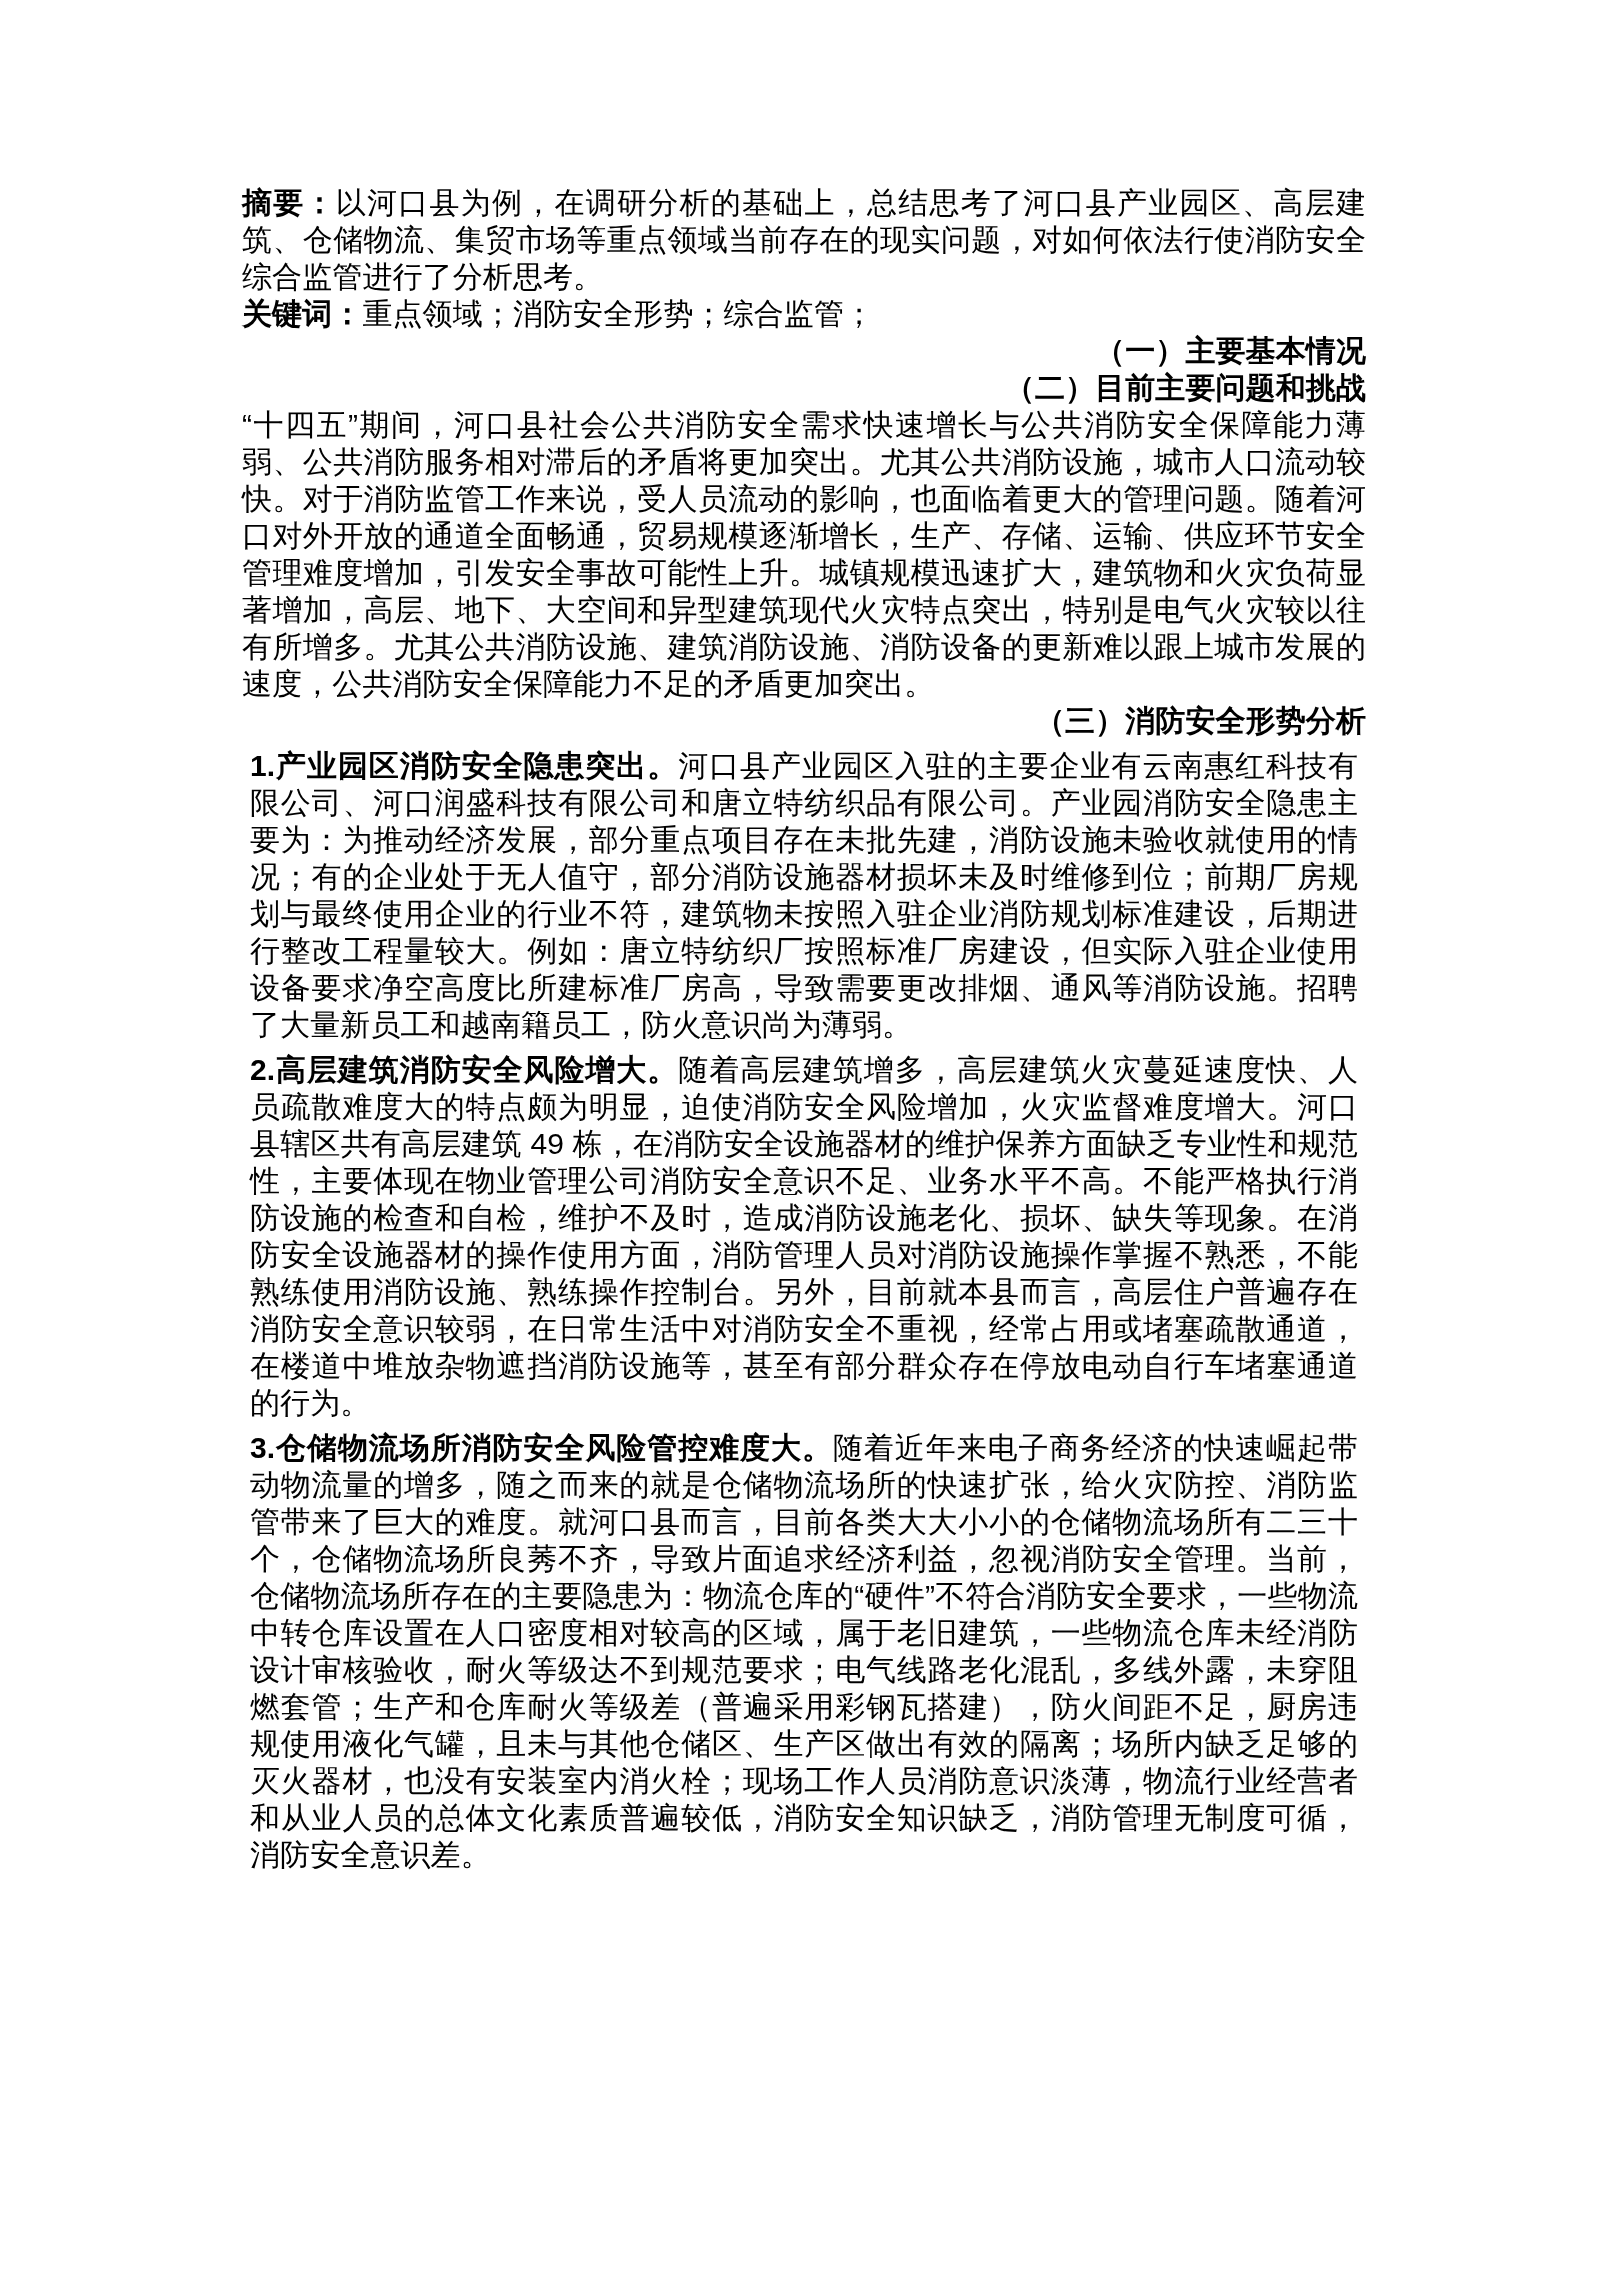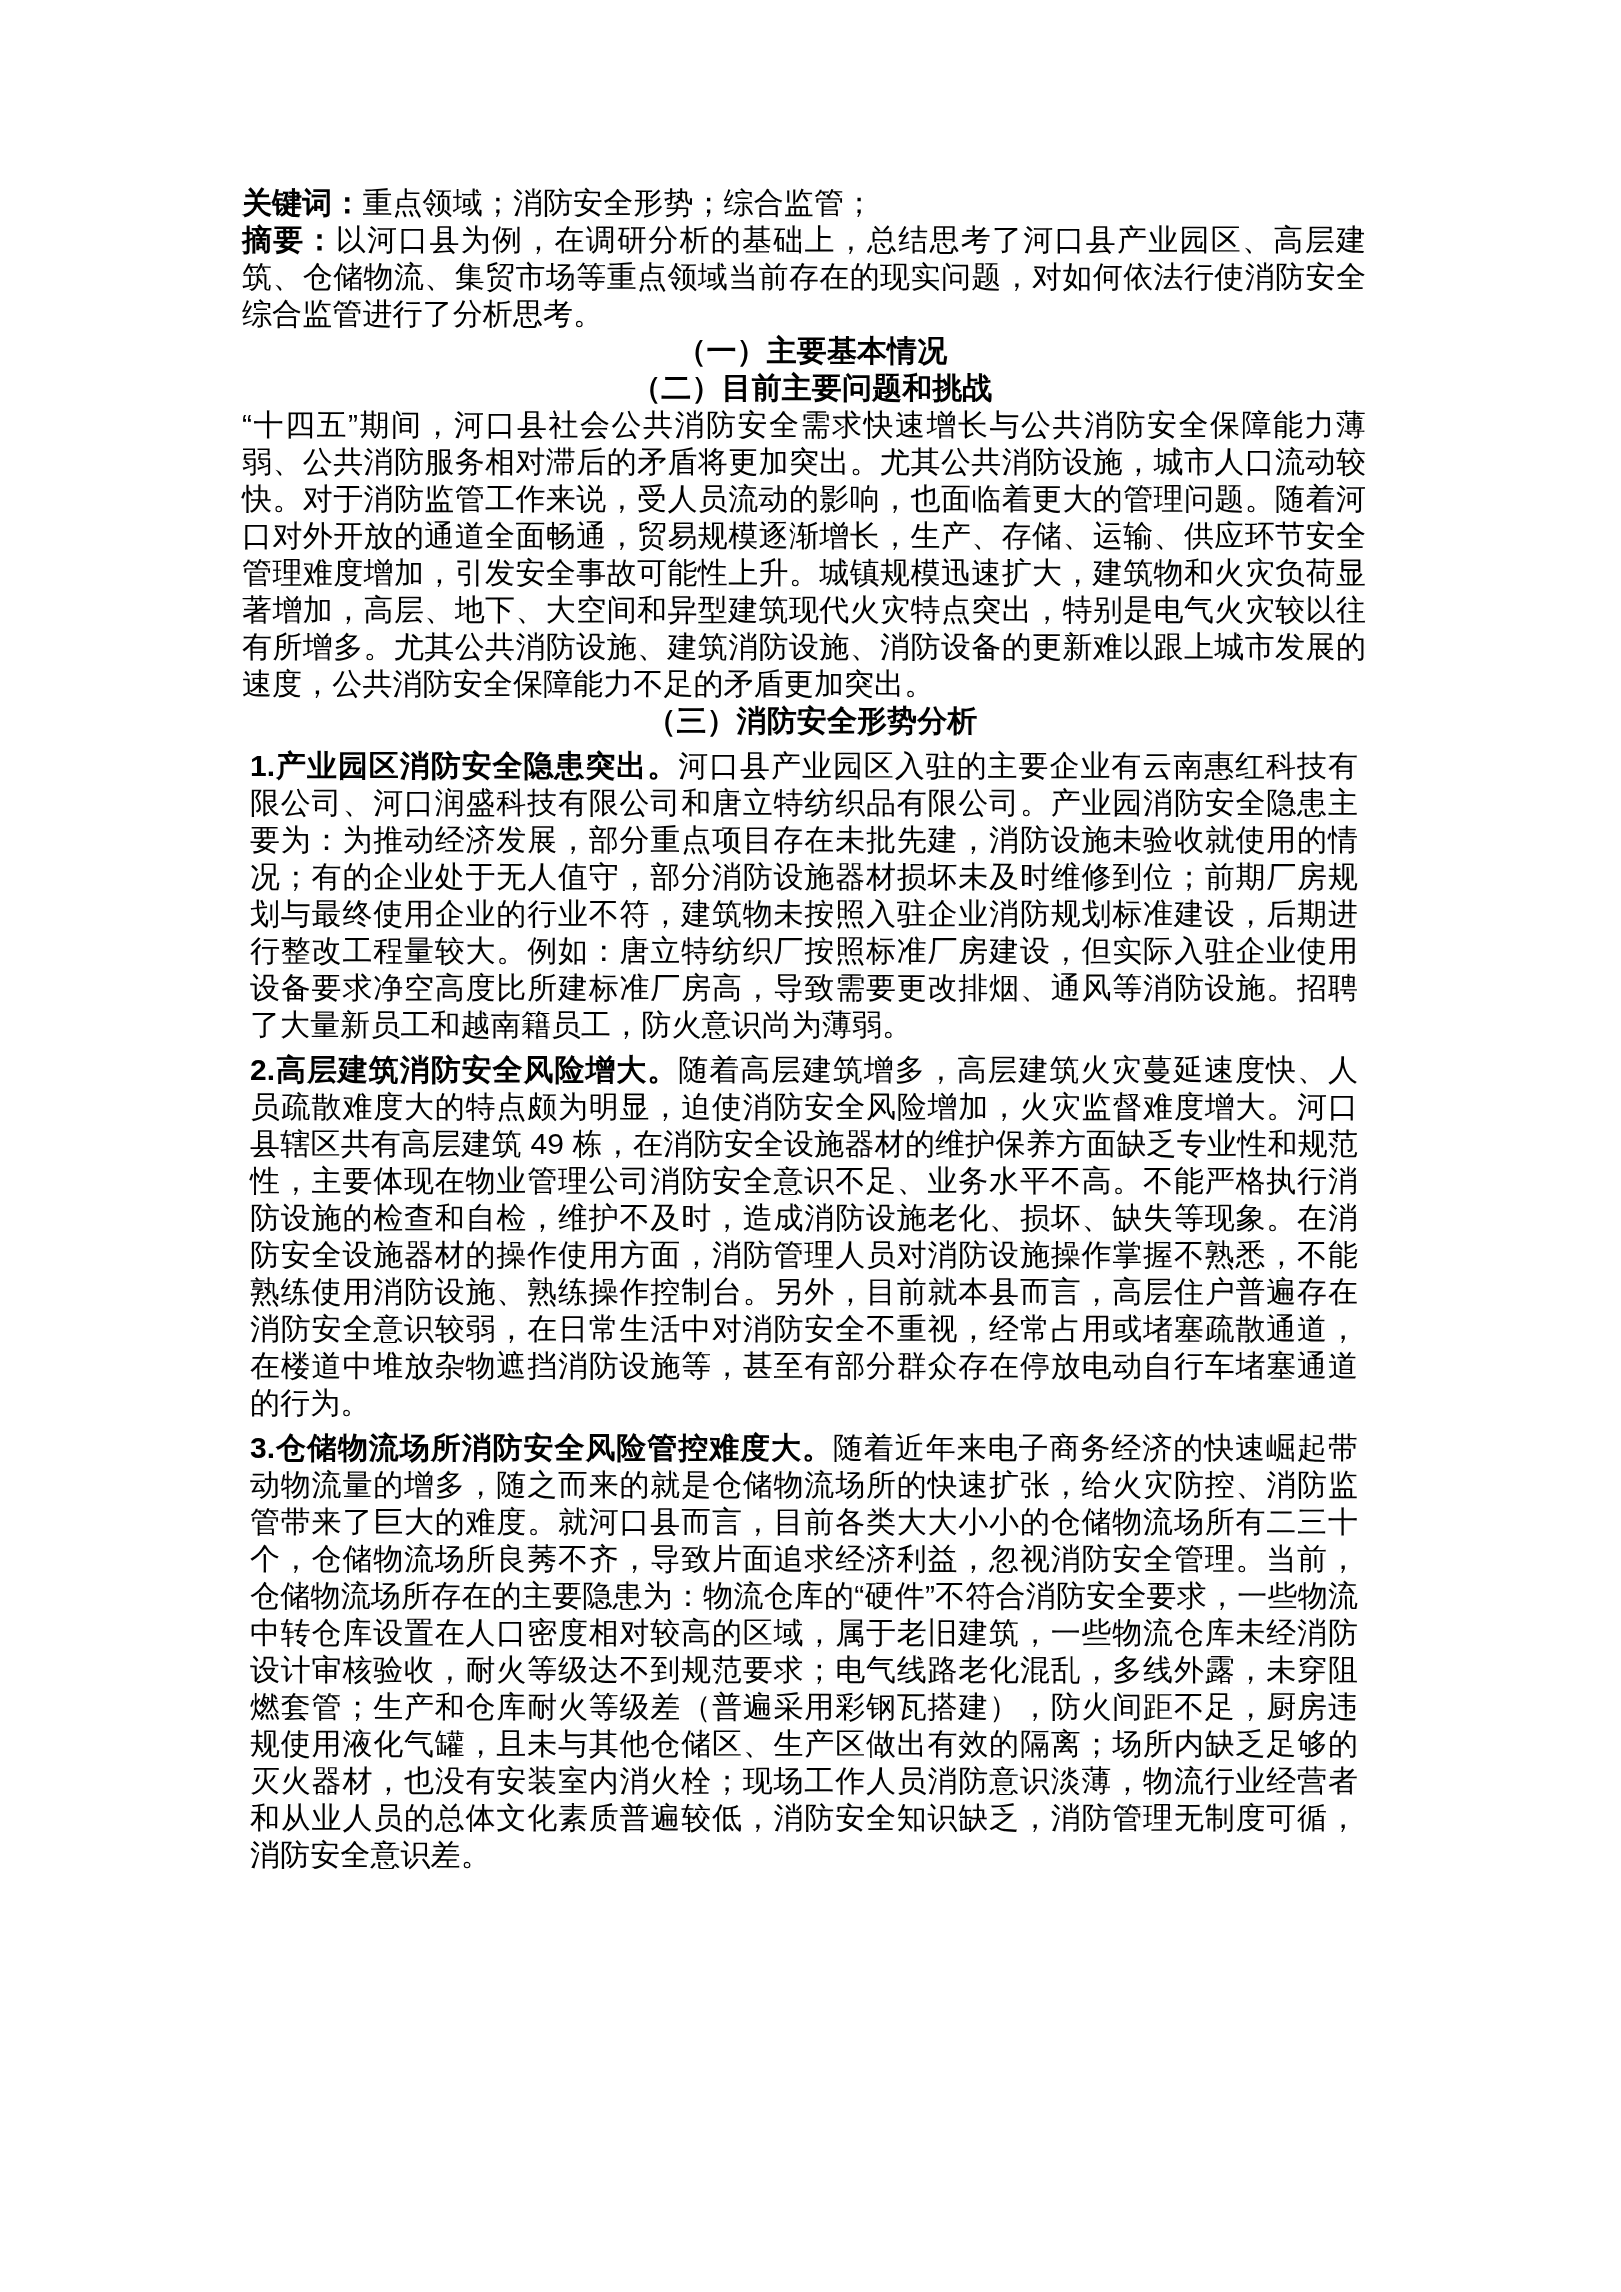--- a/index.html
+++ b/index.html
@@ -38,41 +38,41 @@
     text-indent: 0;
   }
   .heading-1 {
     margin: 0;
     font-weight: bold;
     text-align: left;
   }
   .heading-2 {
     margin: 0;
     font-weight: bold;
-    text-align: center;
+    text-align: right;
     text-indent: 15.7px;
   }
   .lead {
     font-weight: bold;
   }
   .runin {
     margin: 8px;
     text-align: justify;
     text-justify: inter-character;
   }
 </style>
 </head>
 <body>
 
 <div class="page">
   <div class="content">
 
+    <p class="para abstract"><span class="lead">摘要：</span><span>以河口县为例，在调研分析的基础上，总结思考了河口县产业园区、高层建筑、仓储物流、集贸市场等重点领域当前存在的现实问题，对如何依法行使消防安全综合监管进行了分析思考。</span></p>
+
     <p class="para"><span class="lead">关键词：</span><span>重点领域；消防安全形势；综合监管；</span></p>
-
-    <p class="para abstract"><span class="lead">摘要：</span><span>以河口县为例，在调研分析的基础上，总结思考了河口县产业园区、高层建筑、仓储物流、集贸市场等重点领域当前存在的现实问题，对如何依法行使消防安全综合监管进行了分析思考。</span></p>
 
 
     <p class="heading-2">（一）主要基本情况</p>
 
 
     <p class="heading-2">（二）目前主要问题和挑战</p>
 
     <p class="para">“十四五”期间，河口县社会公共消防安全需求快速增长与公共消防安全保障能力薄弱、公共消防服务相对滞后的矛盾将更加突出。尤其公共消防设施，城市人口流动较快。对于消防监管工作来说，受人员流动的影响，也面临着更大的管理问题。随着河口对外开放的通道全面畅通，贸易规模逐渐增长，生产、存储、运输、供应环节安全管理难度增加，引发安全事故可能性上升。城镇规模迅速扩大，建筑物和火灾负荷显著增加，高层、地下、大空间和异型建筑现代火灾特点突出，特别是电气火灾较以往有所增多。尤其公共消防设施、建筑消防设施、消防设备的更新难以跟上城市发展的速度，公共消防安全保障能力不足的矛盾更加突出。</p>
 
     <p class="heading-2">（三）消防安全形势分析</p>

